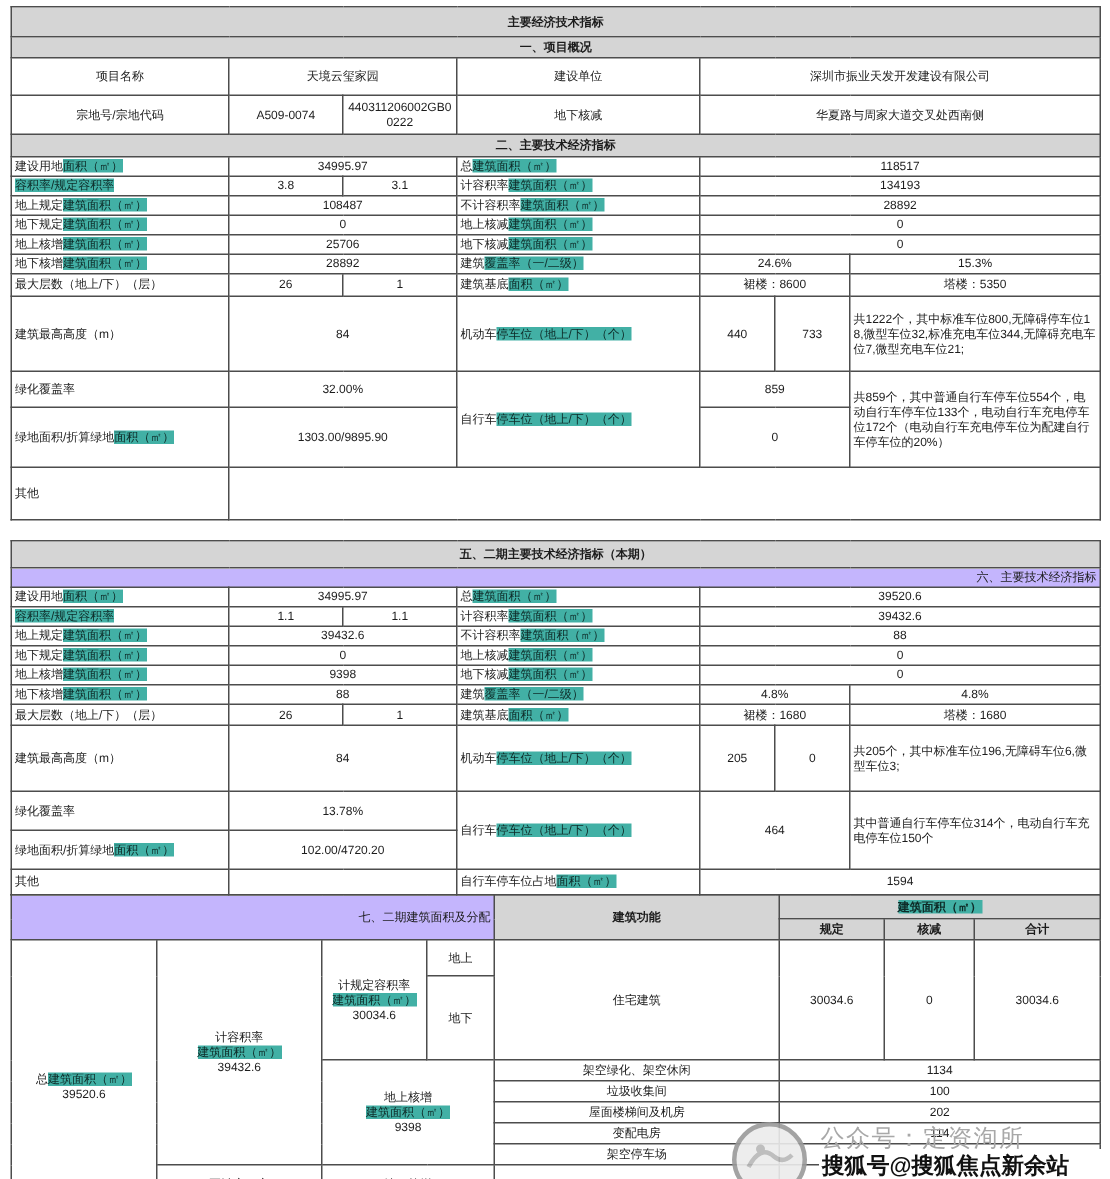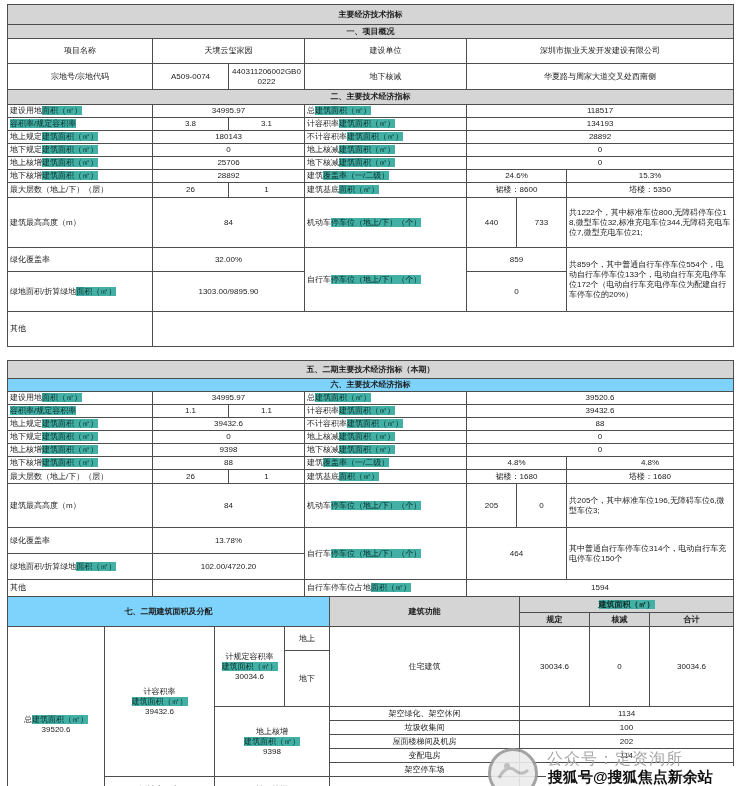--- a/index.html
+++ b/index.html
@@ -3,21 +3,21 @@
 <meta charset="utf-8">
 <style>
   * { box-sizing: border-box; margin: 0; padding: 0; }
   html,body { width: 740px; background: #fff; }
   body { font-family: "Liberation Sans", "DejaVu Sans", sans-serif; color: #1c1c1c; }
   .page { position: relative; width: 740px; height: 786px; overflow: hidden; background: #fff; padding: 4px 7px 0 7px; }
   table.tbl { border-collapse: collapse; table-layout: fixed; width: 726px; border: 1.5px solid #1a1a1a; }
   .tbl td { border: 1px solid #4d4d4d; font-size: 8px; line-height: 1.25; padding: 1px 2px; vertical-align: middle; overflow: hidden; word-break: break-all; }
   .k-title   { background: #d5d5d5; text-align: center; font-weight: bold; font-size: 11.5px; }
   .k-shead   { background: #d5d5d5; text-align: center; font-weight: bold; font-size: 9.5px; }
-  .k-sec     { background: #7dd3fc; text-align: center; font-weight: bold; font-size: 9px; padding-left: 4px; }
+  .k-sec     { background: #c4b5fd; text-align: right; font-weight: normal; font-size: 9px; padding-left: 4px; }
   .k-label   { text-align: left; padding-left: 3px; }
   .k-val     { text-align: center; }
   .k-note    { font-size: 7px; line-height: 1.35; text-align: left; }
   .k-hdr     { background: #d5d5d5; text-align: center; font-weight: bold; font-size: 8.5px; }
   .k-ml      { text-align: center; line-height: 1.5; }
   .hl        { background: #42b0a5; color: #0e2b28; }
   .gap { height: 13px; }
   #t3 { margin-top: -1px; }
   .wm-logo { position: absolute; left: 487px; top: 747px; width: 52px; height: 52px; opacity: 0.9; }
   .wm-wechat { position: absolute; left: 547px; top: 749px; font-size: 16px; color: #a8a8a8; letter-spacing: 1px; filter: blur(0.4px); white-space: nowrap; }
@@ -69,21 +69,21 @@
         </tr>
         <tr style="height: 13px;">
           <td class="k-label"><span class="hl">容积率/规定容积率</span></td>
           <td class="k-val">3.8</td>
           <td class="k-val">3.1</td>
           <td class="k-label">计容积率<span class="hl">建筑面积（㎡）</span></td>
           <td colspan="3" class="k-val">134193</td>
         </tr>
         <tr style="height: 13px;">
           <td class="k-label">地上规定<span class="hl">建筑面积（㎡）</span></td>
-          <td colspan="2" class="k-val">180143</td>
+          <td colspan="2" class="k-val">108487</td>
           <td class="k-label">不计容积率<span class="hl">建筑面积（㎡）</span></td>
           <td colspan="3" class="k-val">28892</td>
         </tr>
         <tr style="height: 13px;">
           <td class="k-label">地下规定<span class="hl">建筑面积（㎡）</span></td>
           <td colspan="2" class="k-val">0</td>
           <td class="k-label">地上核减<span class="hl">建筑面积（㎡）</span></td>
           <td colspan="3" class="k-val">0</td>
         </tr>
         <tr style="height: 13px;">

